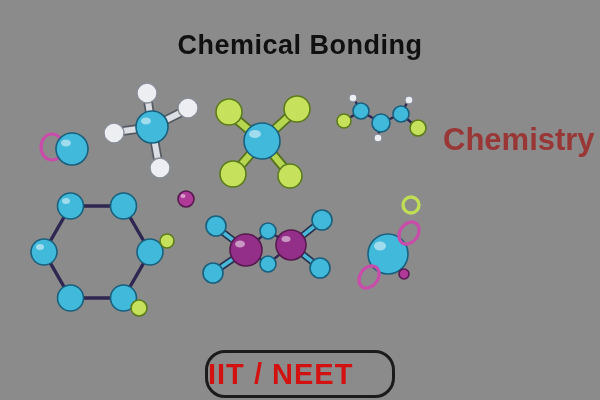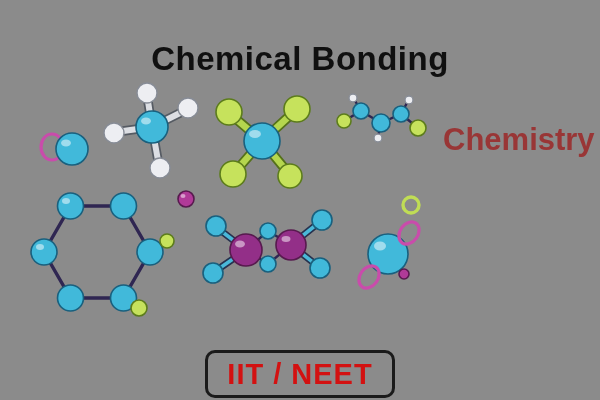--- a/index.html
+++ b/index.html
@@ -2,32 +2,32 @@
 <html style="--bg: #8b8b8b; --title-text: #101010; --subtitle-text: #993636; --badge-text: #d31111; --badge-border: #1b1b1b; --atom-cyan: #41b9da; --atom-cyan-stroke: #19607e; --atom-lime: #c6e25c; --atom-lime-stroke: #5c7c1b; --atom-magenta: #b03a98; --atom-magenta-stroke: #571a4e; --atom-purple: #932f88; --atom-white: #edeef2; --atom-white-stroke: #878c96; --bond-dark: #2f2652; --bond-white: #dcdee3; --bond-lime: #b5d64e; --ring-magenta: #c94cab; --ring-lime: #c0dd55;"><head>
 <meta charset="utf-8">
 <style>
   html,body{margin:0;padding:0;}
   body{font-family:"Liberation Sans",sans-serif;background:#666;}
   .stage{
     position:relative;width:600px;height:400px;overflow:hidden;
     background:var(--bg,#8b8b8b);
   }
   .title{
-    position:absolute;top:40px;left:0;width:100%;margin:0;
-    text-align:center;font-size:33px;font-weight:bold;
+    position:absolute;top:30px;left:0;width:100%;margin:0;
+    text-align:center;font-size:27px;font-weight:bold;
     color:var(--title-text,#101010);letter-spacing:.5px;
   }
   .chem-label{
     position:absolute;left:443px;top:122px;
     font-size:31px;font-weight:bold;color:var(--subtitle-text,#993636);
   }
   .badge{
     position:absolute;left:50%;top:350px;transform:translateX(-50%);
     width:184px;height:42px;border:3px solid var(--badge-border,#1b1b1b);
-    border-radius:10px;display:flex;align-items:center;justify-content:center;
+    border-radius:20px;display:flex;align-items:center;justify-content:flex-start;
     font-size:29px;font-weight:bold;color:var(--badge-text,#d31111);
     letter-spacing:1px;
   }
   .art{position:absolute;left:0;top:0;}
   
   .atom-cyan{fill:var(--atom-cyan,#41b9da);stroke:var(--atom-cyan-stroke,#19607e);stroke-width:1.6;}
   .atom-lime{fill:var(--atom-lime,#c6e25c);stroke:var(--atom-lime-stroke,#5c7c1b);stroke-width:1.6;}
   .atom-magenta{fill:var(--atom-magenta,#b03a98);stroke:var(--atom-magenta-stroke,#571a4e);stroke-width:1.6;}
   .atom-purple{fill:var(--atom-purple,#932f88);stroke:var(--atom-magenta-stroke,#571a4e);stroke-width:1.6;}
   .atom-white{fill:var(--atom-white,#edeef2);stroke:var(--atom-white-stroke,#878c96);stroke-width:1.4;}

